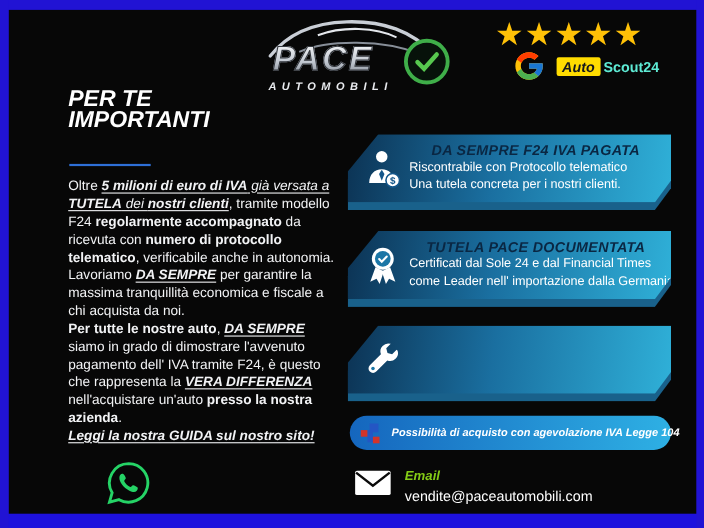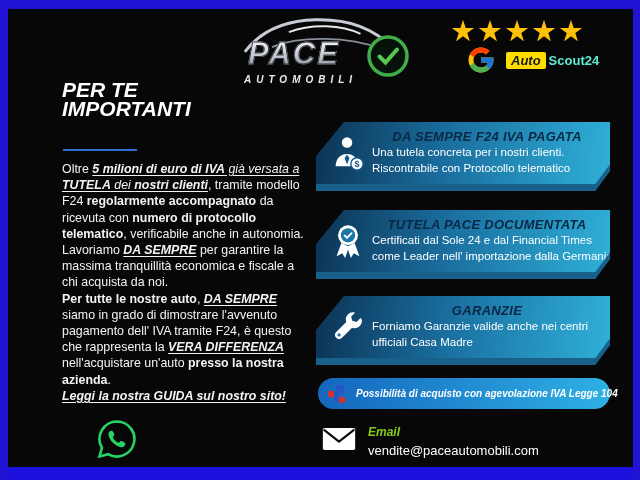--- a/index.html
+++ b/index.html
@@ -120,22 +120,22 @@
     <div class="card">
       <svg class="card-icon" viewBox="0 0 40 40">
         <circle cx="19" cy="9" r="5.5" fill="#fff"></circle>
         <path d="M7 34c0-8 5-13 12-13s12 5 12 13z" fill="#fff"></path>
         <path d="M19 21.5l-2.6 4 2.6 6.5 2.6-6.5z" fill="#13568a"></path>
         <circle cx="29.5" cy="31.5" r="6.5" fill="#fff" stroke="#13568a" stroke-width="1.5"></circle>
         <text x="29.5" y="35" font-size="9.5" font-weight="bold" fill="#13568a" text-anchor="middle">$</text>
       </svg>
       <div class="card-content">
         <div class="card-title">DA SEMPRE F24 IVA PAGATA</div>
+        <div class="card-line">Riscontrabile con Protocollo telematico</div>
         <div class="card-line">Una tutela concreta per i nostri clienti.</div>
-        <div class="card-line">Riscontrabile con Protocollo telematico</div>
       </div>
     </div>
   </div>
 
   <div class="card-wrap" style="top:210px">
     <div class="card-under"></div>
     <div class="card">
       <svg class="card-icon" viewBox="0 0 40 40">
         <path d="M13 22 8 36l6-3 3 5 4-12z" fill="#fff"></path>
         <path d="M27 22l5 14-6-3-3 5-4-12z" fill="#fff"></path>
@@ -151,25 +151,20 @@
     </div>
   </div>
 
   <div class="card-wrap" style="top:296px">
     <div class="card-under"></div>
     <div class="card">
       <svg class="card-icon" viewBox="0 0 40 40">
         <path d="M34.2 11.4a7.6 7.6 0 0 1-9.9 9.4L13.7 31.4a4.3 4.3 0 1 1-6.1-6.1L18.2 14.7A7.6 7.6 0 0 1 27.6 4.8l-4.3 4.3 1.2 4.4 4.4 1.2 4.3-4.3z" fill="#fff"></path>
         <circle cx="10.6" cy="28.4" r="1.7" fill="#1b76a6"></circle>
       </svg>
-      <div class="card-content">
-        <div class="card-title">GARANZIE</div>
-        <div class="card-line">Forniamo Garanzie valide anche nei centri</div>
-        <div class="card-line">ufficiali Casa Madre</div>
-      </div>
     </div>
   </div>
 
   <div class="promo-pill">
     <div class="l104">
       <div class="p1"></div>
         <div class="p2"></div>
         <div class="p3"></div>
         <div class="p4"></div>
     </div>

